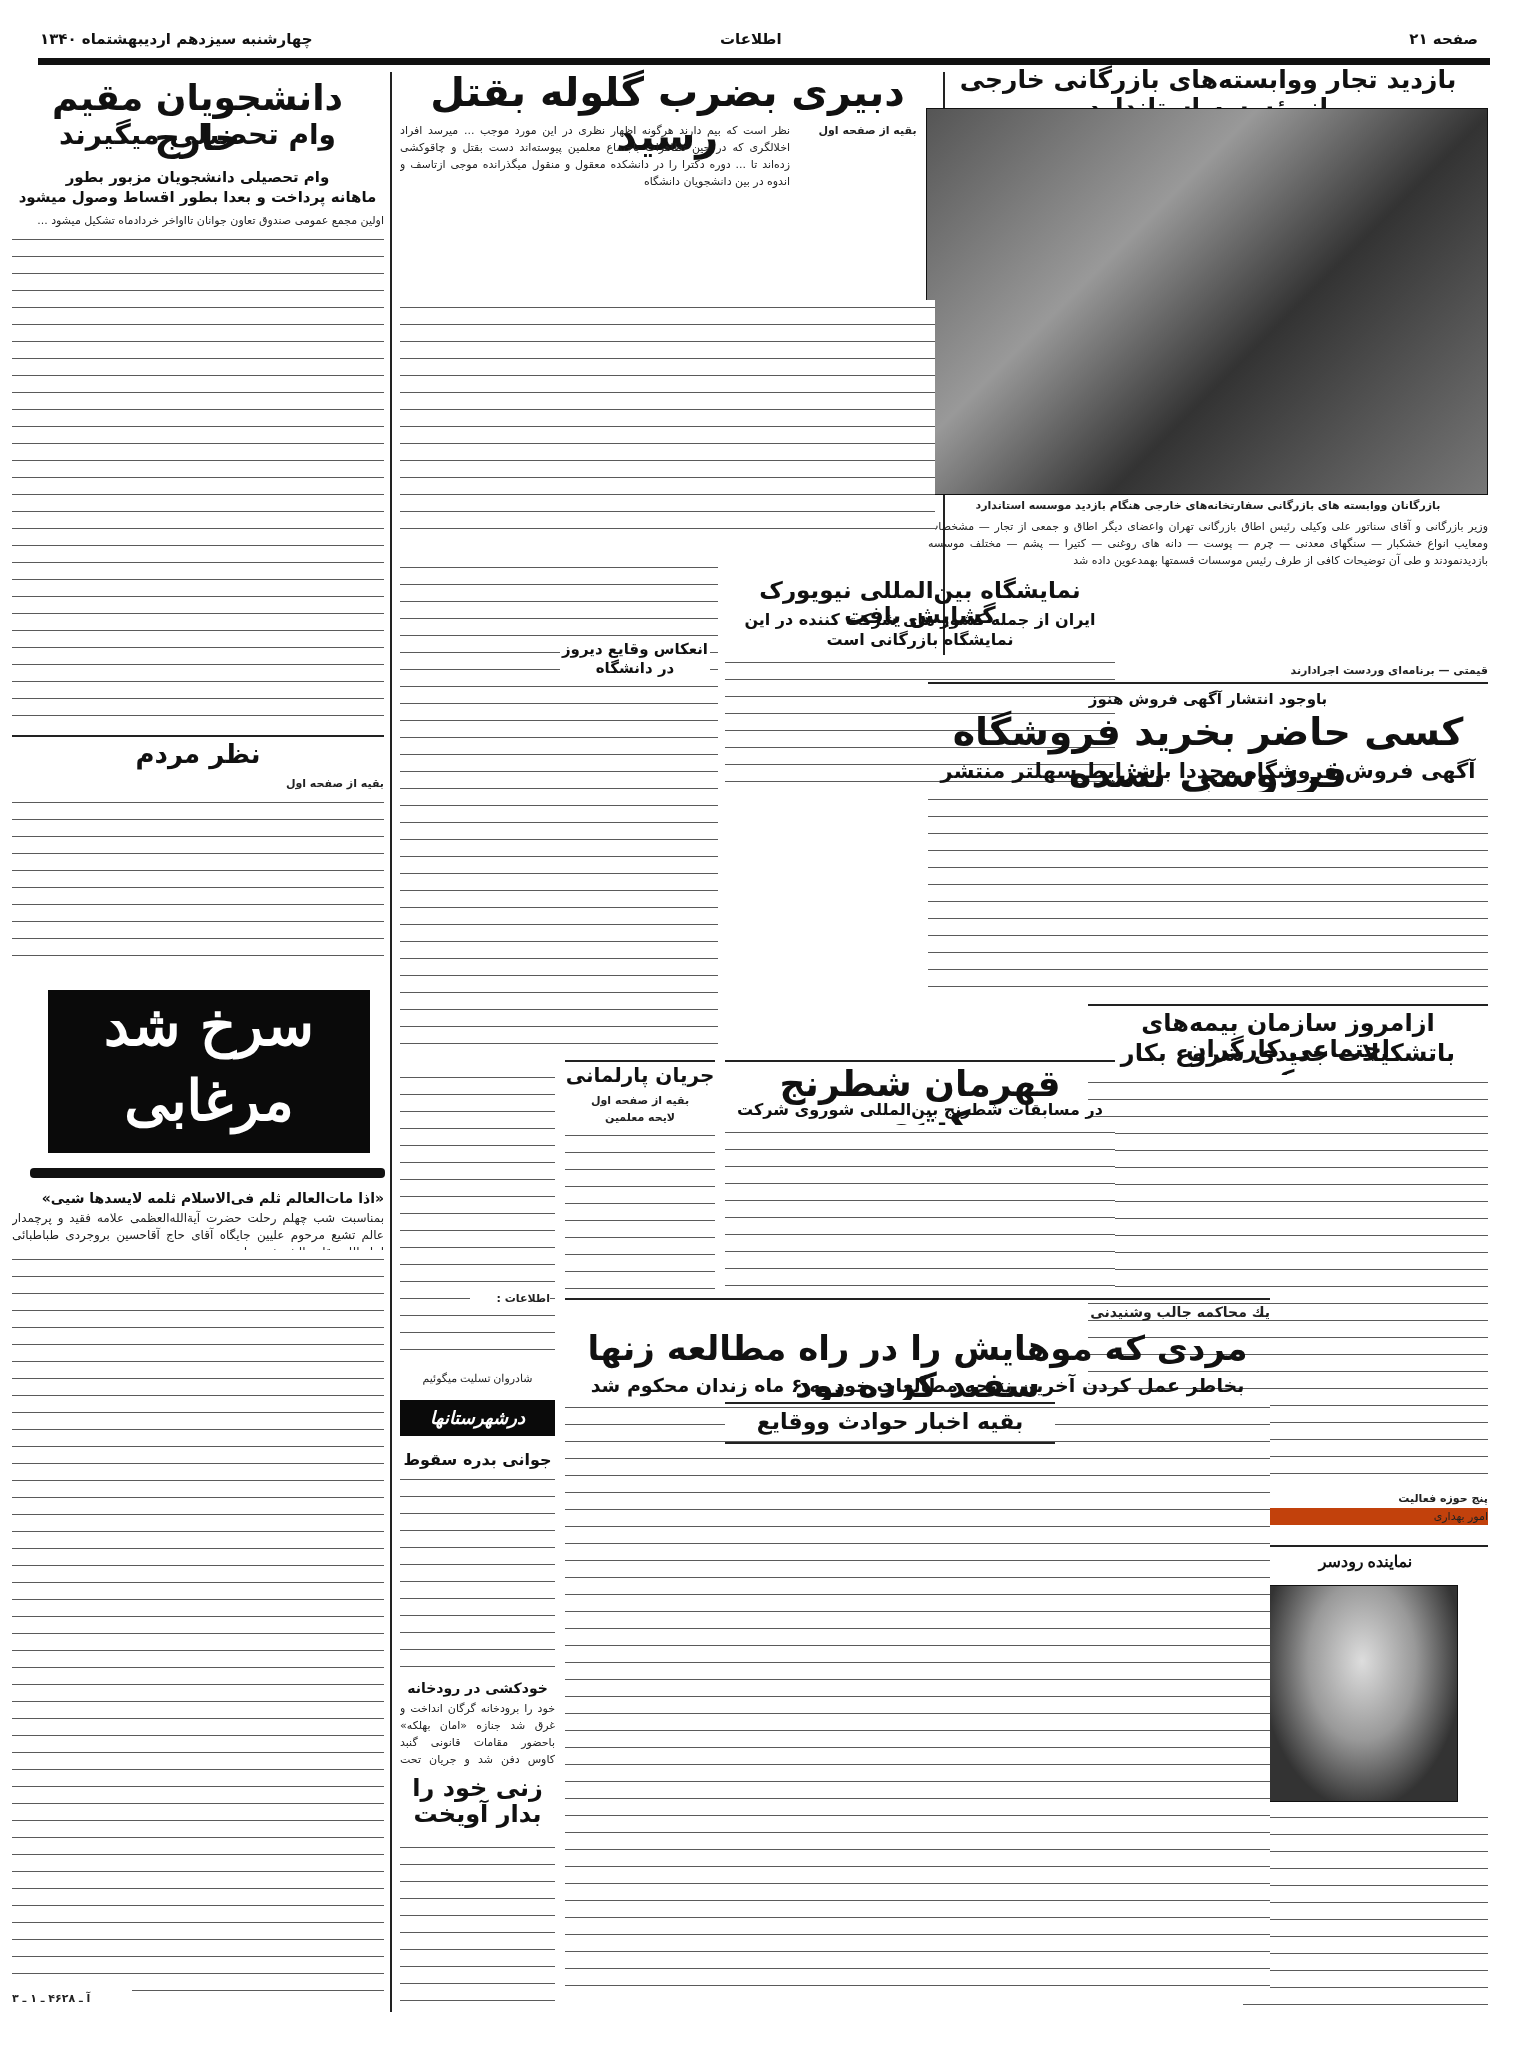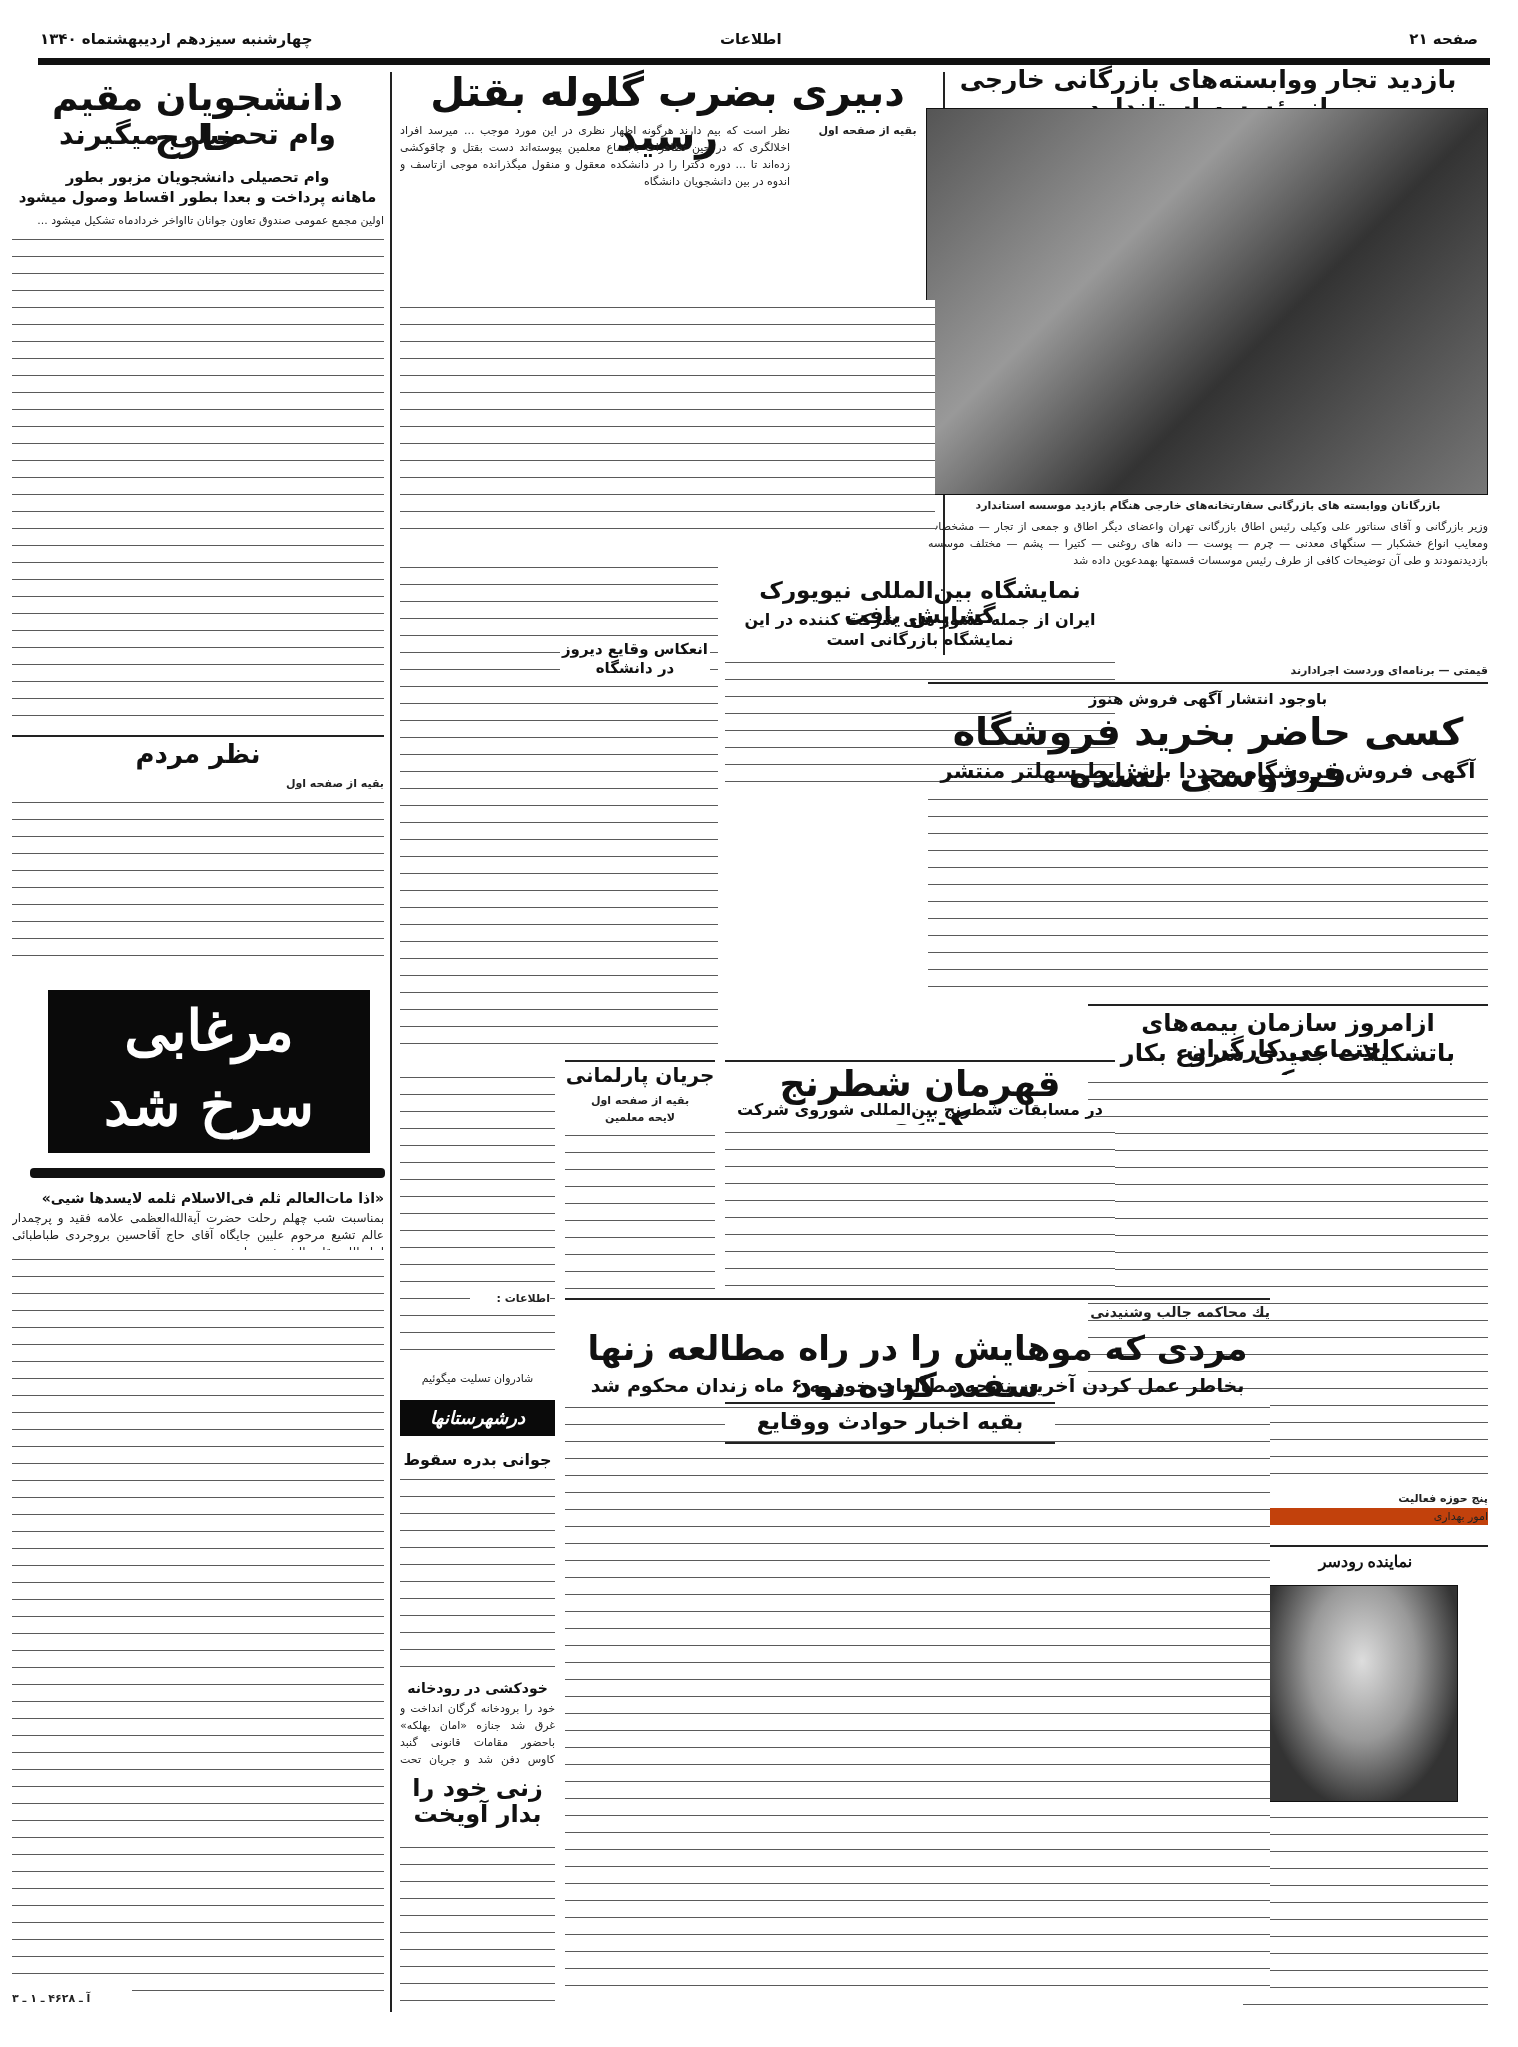--- a/index.html
+++ b/index.html
@@ -80,21 +80,21 @@
 <div class="abs hline" style="left:565px;top:1298px;width:705px;"></div>
 <div class="abs txt" style="left:565px;top:1304px;width:705px;font-weight:bold;font-size:14px;">یك محاکمه جالب وشنیدنی</div>
 <div class="abs h1" style="left:565px;top:1330px;width:705px;font-size:34px;">مردی که موهایش را در راه مطالعه زنها سفید کرده بود</div>
 <div class="abs sub" style="left:565px;top:1374px;width:705px;font-size:19px;">بخاطر عمل کردن آخرین نتیجه مطالعات خود به ۶ ماه زندان محکوم شد</div>
 <div class="abs txt textblock stripes" style="left:565px;top:1400px;width:705px;height:600px;"></div>
 
 <div class="abs hline" style="left:725px;top:1402px;width:330px;"></div>
 <div class="abs h1" style="left:725px;top:1410px;width:330px;font-size:22px;background:#fff;">بقیه اخبار حوادث ووقایع</div>
 <div class="abs hline" style="left:725px;top:1442px;width:330px;"></div>
 
-<div class="abs txt" style="left:400px;top:1370px;width:155px;text-align:center;">شادروان تسلیت میگوئیم</div>
+<div class="abs txt" style="left:400px;top:1370px;width:155px;text-align:center;font-family:Liberation Serif, serif;">شادروان تسلیت میگوئیم</div>
 <div class="abs box-black" style="left:400px;top:1400px;width:155px;height:36px;font-size:18px;line-height:36px;font-family:'DejaVu Serif',serif;font-style:italic;">درشهرستانها</div>
 <div class="abs sub" style="left:400px;top:1450px;width:155px;font-size:16px;">جوانی بدره سقوط کرد</div>
 <div class="abs txt textblock stripes" style="left:400px;top:1472px;width:155px;height:200px;"></div>
 <div class="abs sub" style="left:400px;top:1680px;width:155px;font-size:14px;">خودکشی در رودخانه</div>
 <div class="abs txt textblock" style="left:400px;top:1700px;width:155px;height:70px;">خود را برودخانه گرگان انداخت و غرق شد جنازه «امان بهلکه» باحضور مقامات قانونی گنبد کاوس دفن شد و جریان تحت رسیدگی قرار گرفت.</div>
 <div class="abs h1" style="left:400px;top:1775px;width:155px;font-size:24px;">زنی خود را بدار آویخت</div>
 <div class="abs txt textblock stripes" style="left:400px;top:1840px;width:155px;height:165px;"></div>
 
 <div class="abs h1" style="left:10px;top:78px;width:375px;font-size:36px;">دانشجویان مقیم خارج</div>
 <div class="abs h1" style="left:10px;top:120px;width:375px;font-size:28px;">وام تحصیلی میگیرند</div>
@@ -102,21 +102,21 @@
 <div class="abs sub" style="left:10px;top:188px;width:375px;font-size:15px;">ماهانه پرداخت و بعدا بطور اقساط وصول میشود</div>
 <div class="abs txt textblock" style="left:12px;top:212px;width:372px;height:18px;">اولین مجمع عمومی صندوق تعاون جوانان تااواخر خردادماه تشکیل میشود ...</div>
 <div class="abs txt textblock stripes" style="left:12px;top:232px;width:372px;height:500px;"></div>
 
 <div class="abs hline" style="left:12px;top:735px;width:372px;"></div>
 <div class="abs h1" style="left:12px;top:740px;width:372px;font-size:26px;">نظر مردم</div>
 <div class="abs txt" style="left:12px;top:775px;width:372px;font-weight:bold;text-align:right;">بقیه از صفحه اول</div>
 <div class="abs txt textblock stripes" style="left:12px;top:795px;width:372px;height:170px;"></div>
 
 <div class="abs box-black" style="left:48px;top:990px;width:322px;height:163px;">
+  <div style="font-size:56px;line-height:70px;font-family:'DejaVu Serif',serif;">سرخ شد</div>
   <div style="font-size:56px;line-height:80px;font-family:'DejaVu Serif',serif;">مرغابی</div>
-  <div style="font-size:56px;line-height:70px;font-family:'DejaVu Serif',serif;">سرخ شد</div>
 </div>
 
 <div class="abs rule" style="left:30px;top:1168px;width:355px;height:10px;border-radius:4px;"></div>
 <div class="abs sub" style="left:12px;top:1190px;width:372px;font-size:14px;text-align:right;">«اذا مات‌العالم ثلم فی‌الاسلام ثلمه لایسدها شیی»</div>
 <div class="abs txt textblock" style="left:12px;top:1210px;width:372px;height:40px;font-size:12px;">بمناسبت شب چهلم رحلت حضرت آیةالله‌العظمی علامه فقید و پرچمدار عالم تشیع مرحوم علیین جایگاه آقای حاج آقاحسین بروجردی طباطبائی اعلی‌الله مقامه الشریف مجلس ...</div>
 <div class="abs txt textblock stripes" style="left:12px;top:1252px;width:372px;height:740px;"></div>
 <div class="abs txt" style="left:12px;top:1990px;width:120px;font-weight:bold;background:#fff;text-align:left;">آ ـ ۴۶۲۸ ـ ۱ ـ ۳</div>
 
 </body></html>

